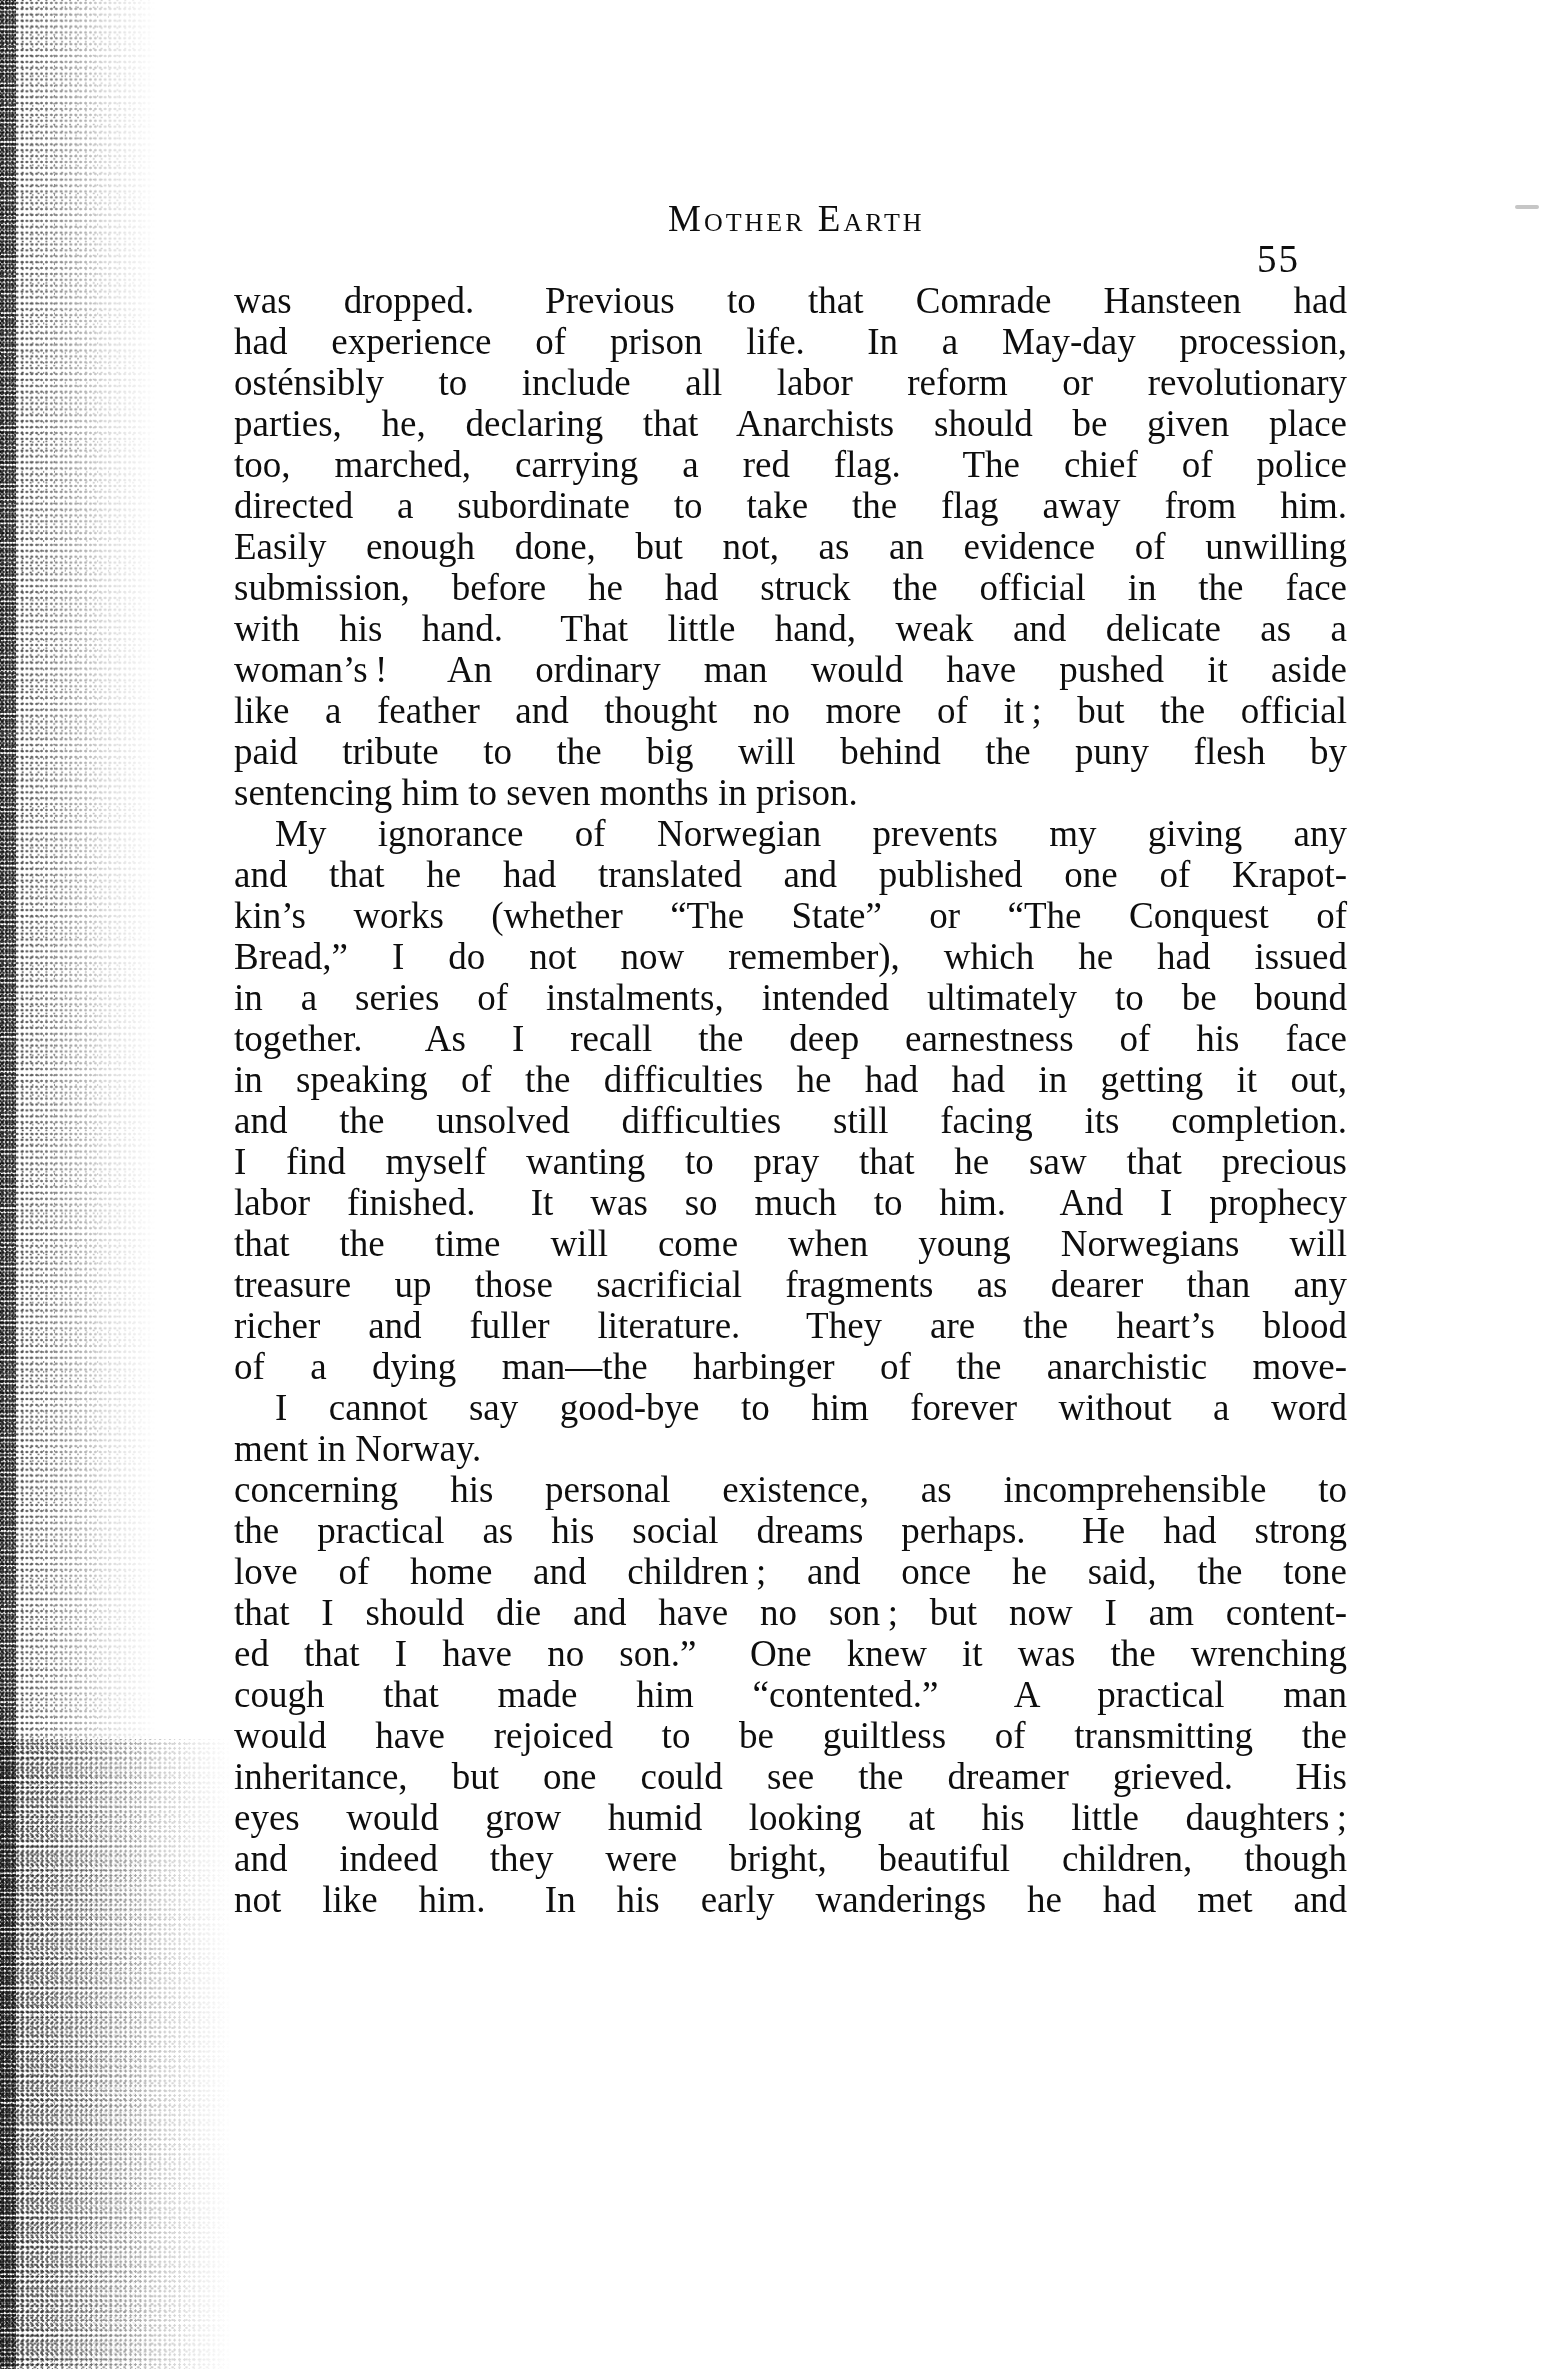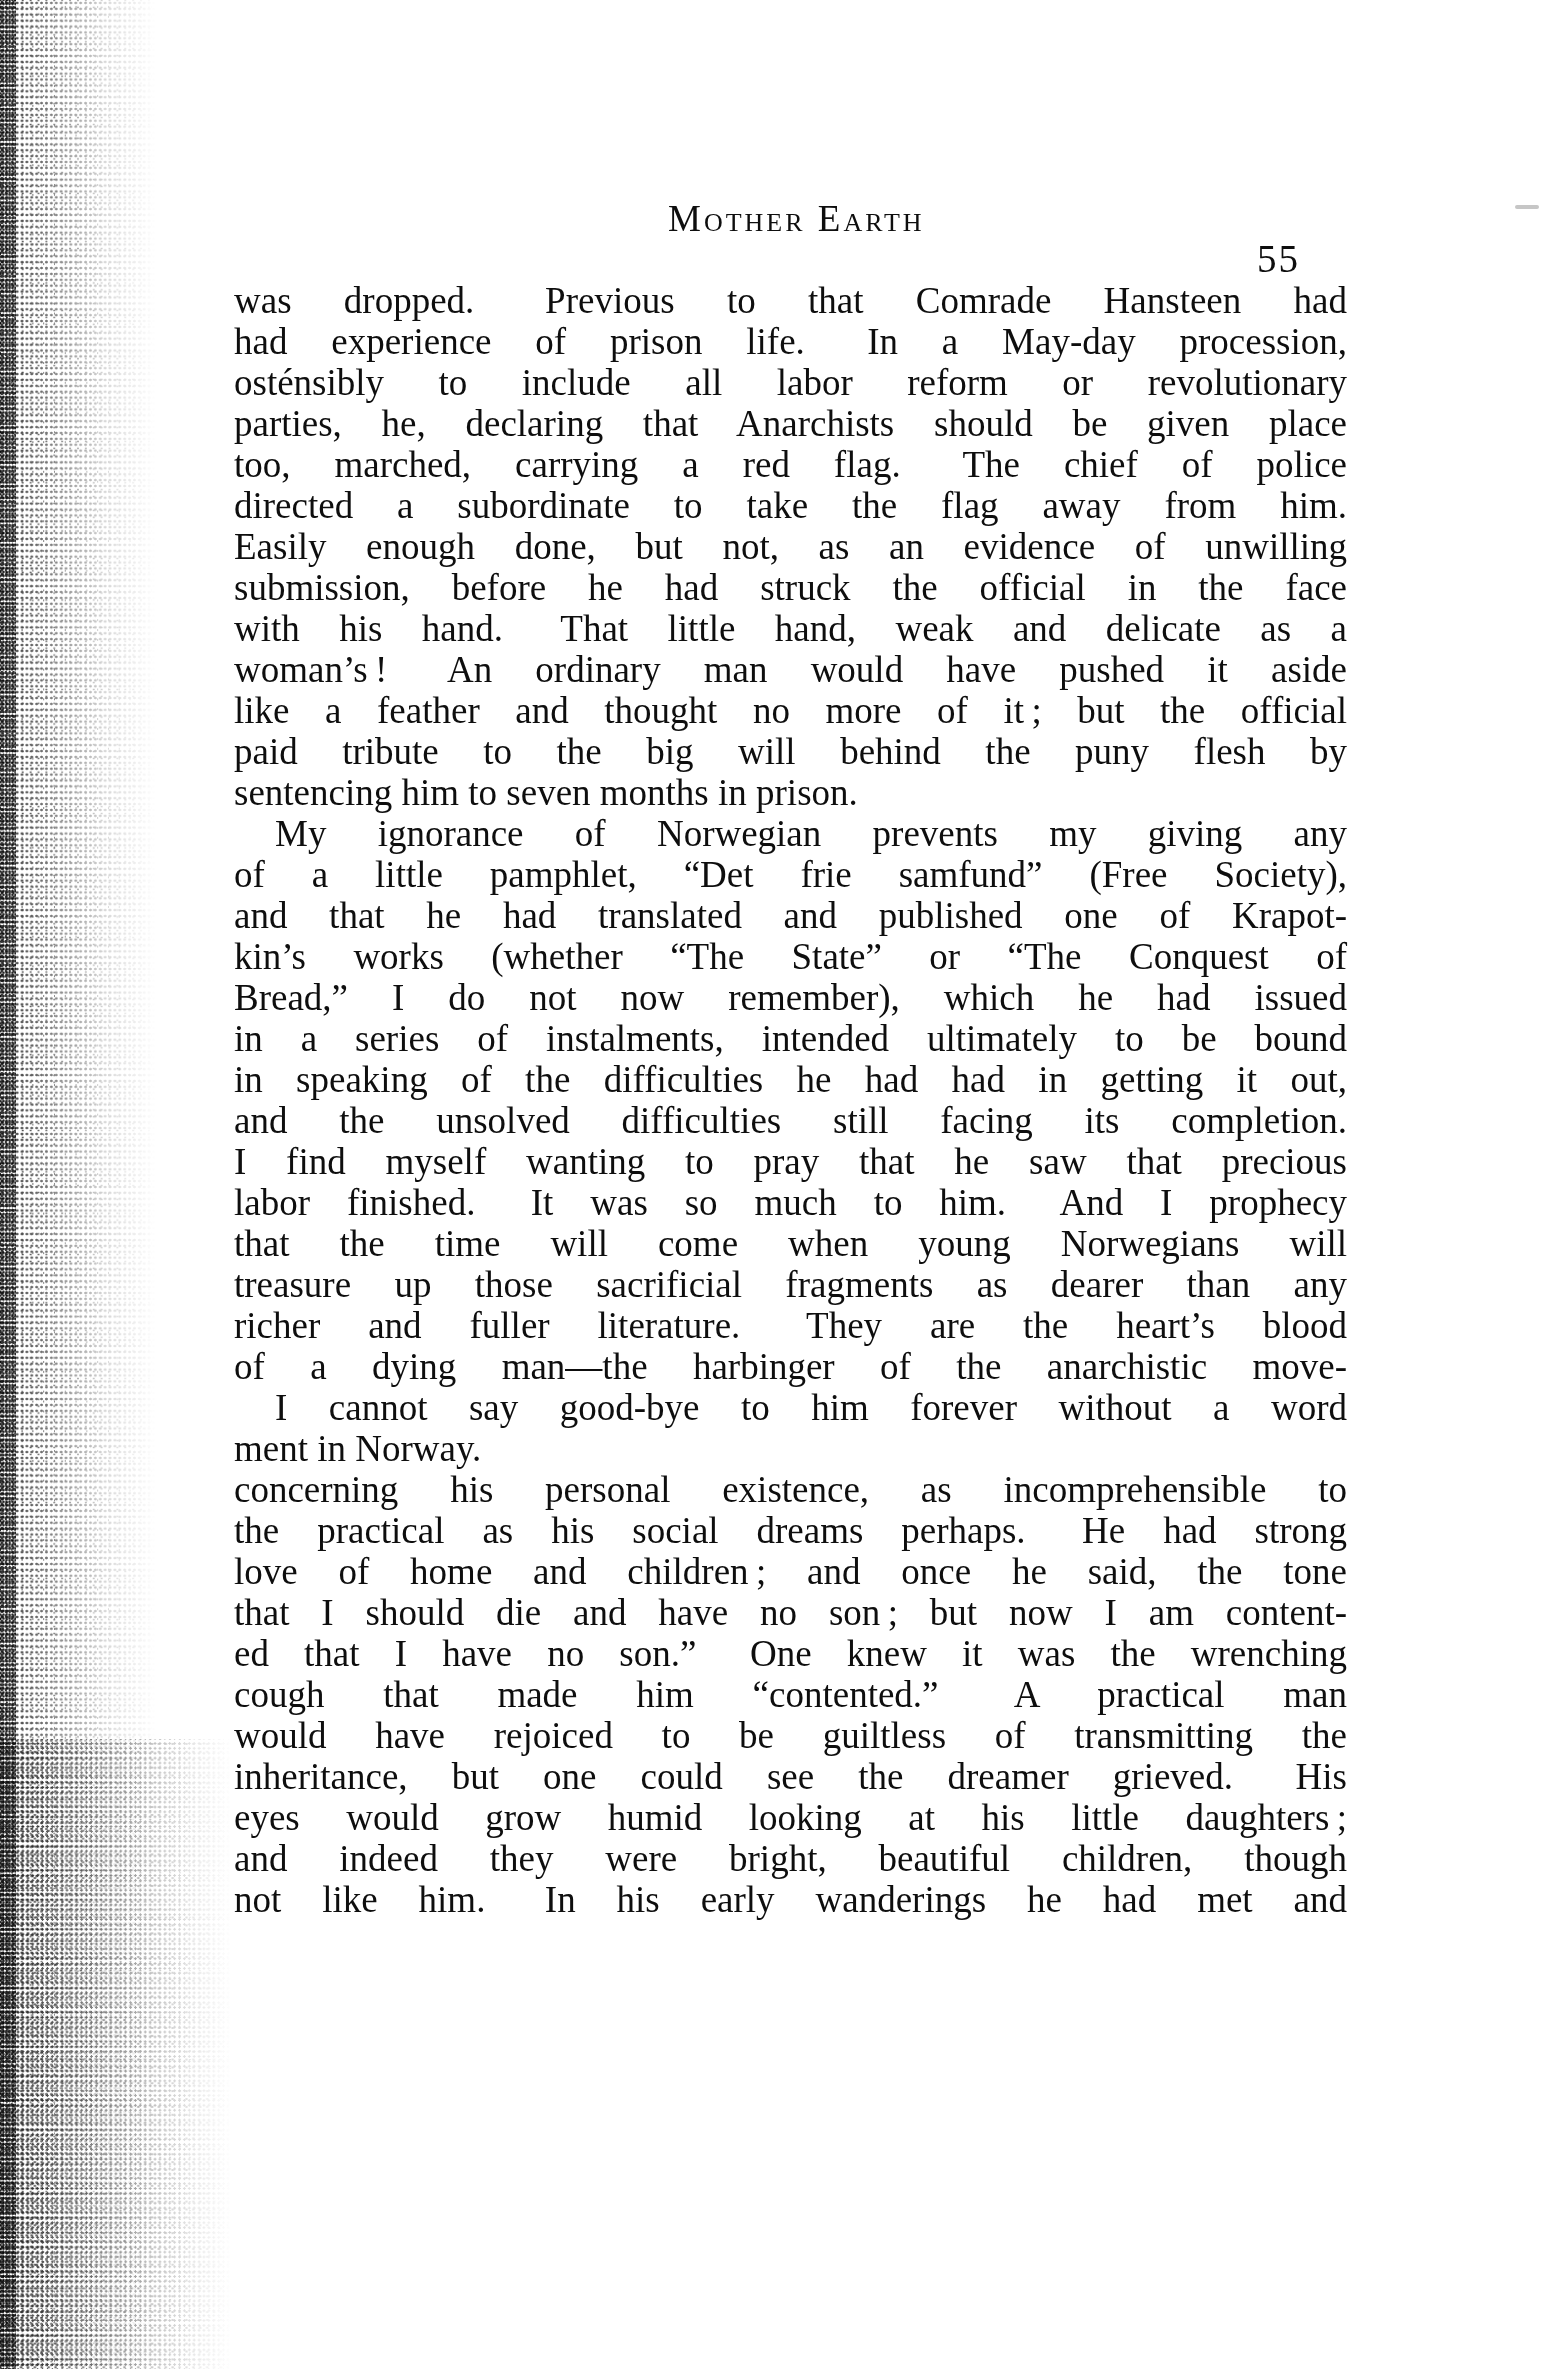--- a/index.html
+++ b/index.html
@@ -126,25 +126,25 @@
       <div class="line">too, marched, carrying a red flag.  The chief of police</div>
       <div class="line">directed a subordinate to take the flag away from him.</div>
       <div class="line">Easily enough done, but not, as an evidence of unwilling</div>
       <div class="line">submission, before he had struck the official in the face</div>
       <div class="line">with his hand.  That little hand, weak and delicate as a</div>
       <div class="line">woman’s !  An ordinary man would have pushed it aside</div>
       <div class="line">like a feather and thought no more of it ; but the official</div>
       <div class="line">paid tribute to the big will behind the puny flesh by</div>
       <div class="line end">sentencing him to seven months in prison.</div>
       <div class="line indent">My ignorance of Norwegian prevents my giving any</div>
-      <div class="line">of a little pamphlet, “Det frie samfund” (Free Society),</div>
       <div class="line">and that he had translated and published one of Krapot-</div>
       <div class="line">kin’s works (whether “The State” or “The Conquest of</div>
       <div class="line">Bread,” I do not now remember), which he had issued</div>
       <div class="line">in a series of instalments, intended ultimately to be bound</div>
+      <div class="line">together.  As I recall the deep earnestness of his face</div>
       <div class="line">in speaking of the difficulties he had had in getting it out,</div>
       <div class="line">and the unsolved difficulties still facing its completion.</div>
       <div class="line">I find myself wanting to pray that he saw that precious</div>
       <div class="line">labor finished.  It was so much to him.  And I prophecy</div>
       <div class="line">that the time will come when young Norwegians will</div>
       <div class="line">treasure up those sacrificial fragments as dearer than any</div>
       <div class="line">richer and fuller literature.  They are the heart’s blood</div>
       <div class="line">of a dying man—the harbinger of the anarchistic move-</div>
       <div class="line indent">I cannot say good-bye to him forever without a word</div>
       <div class="line end">ment in Norway.</div>

